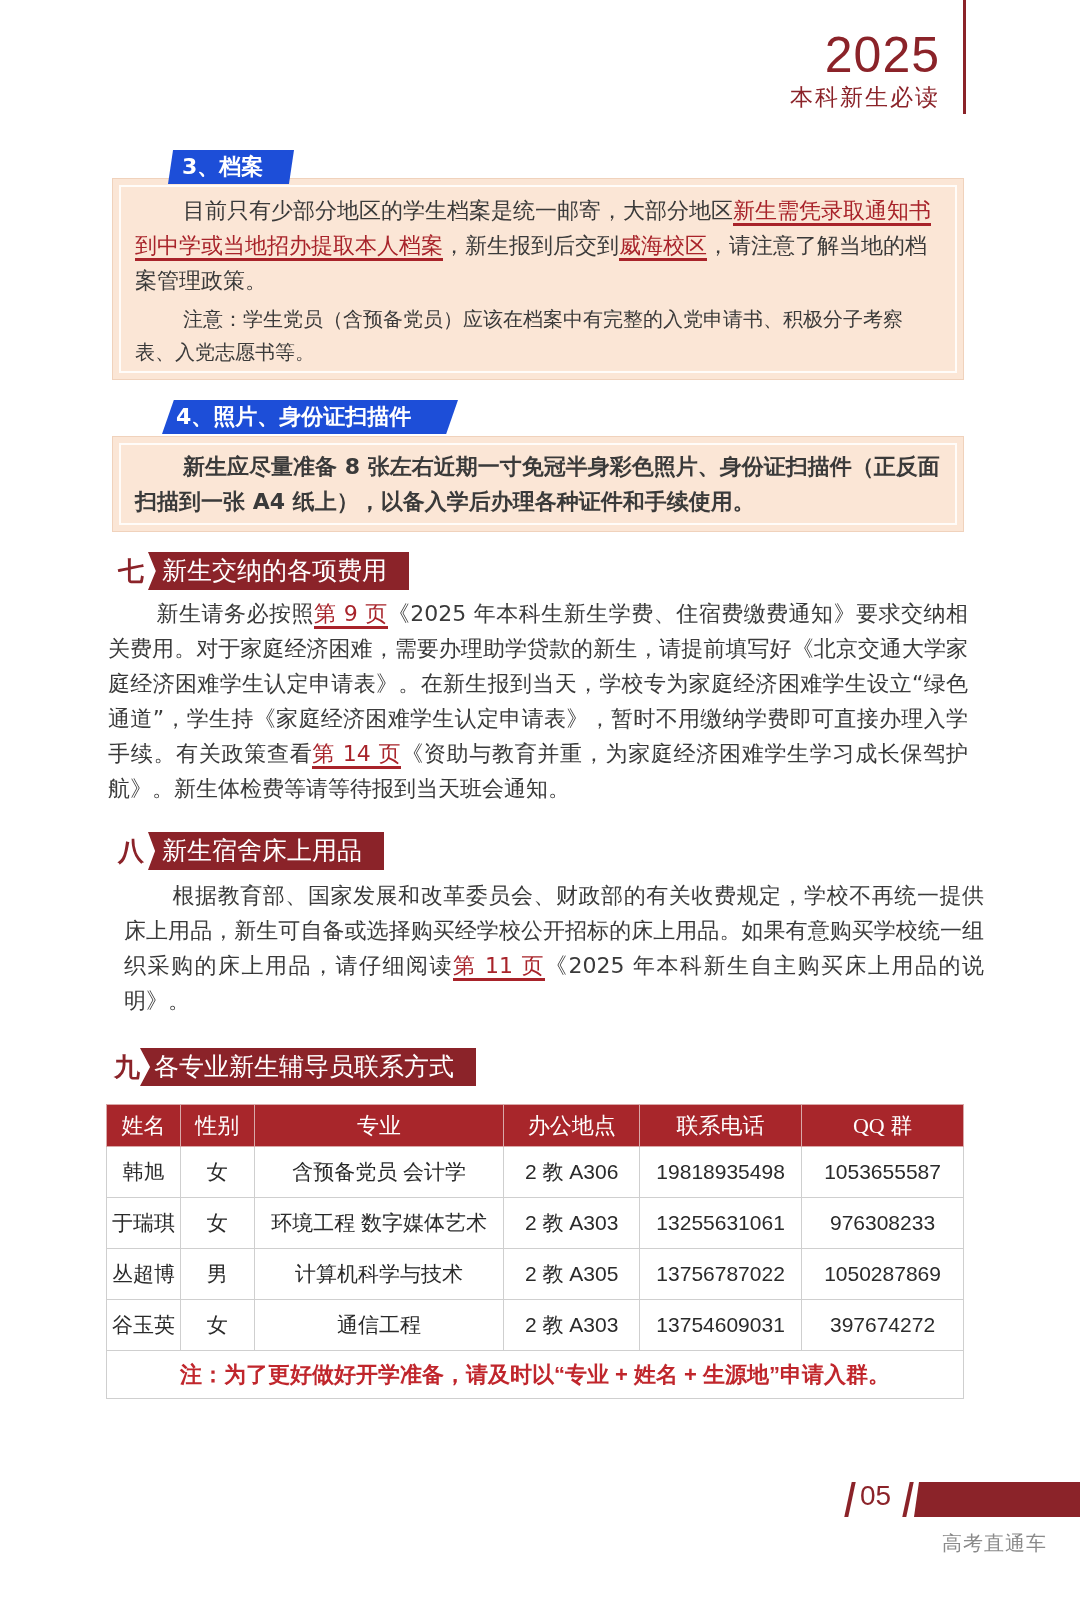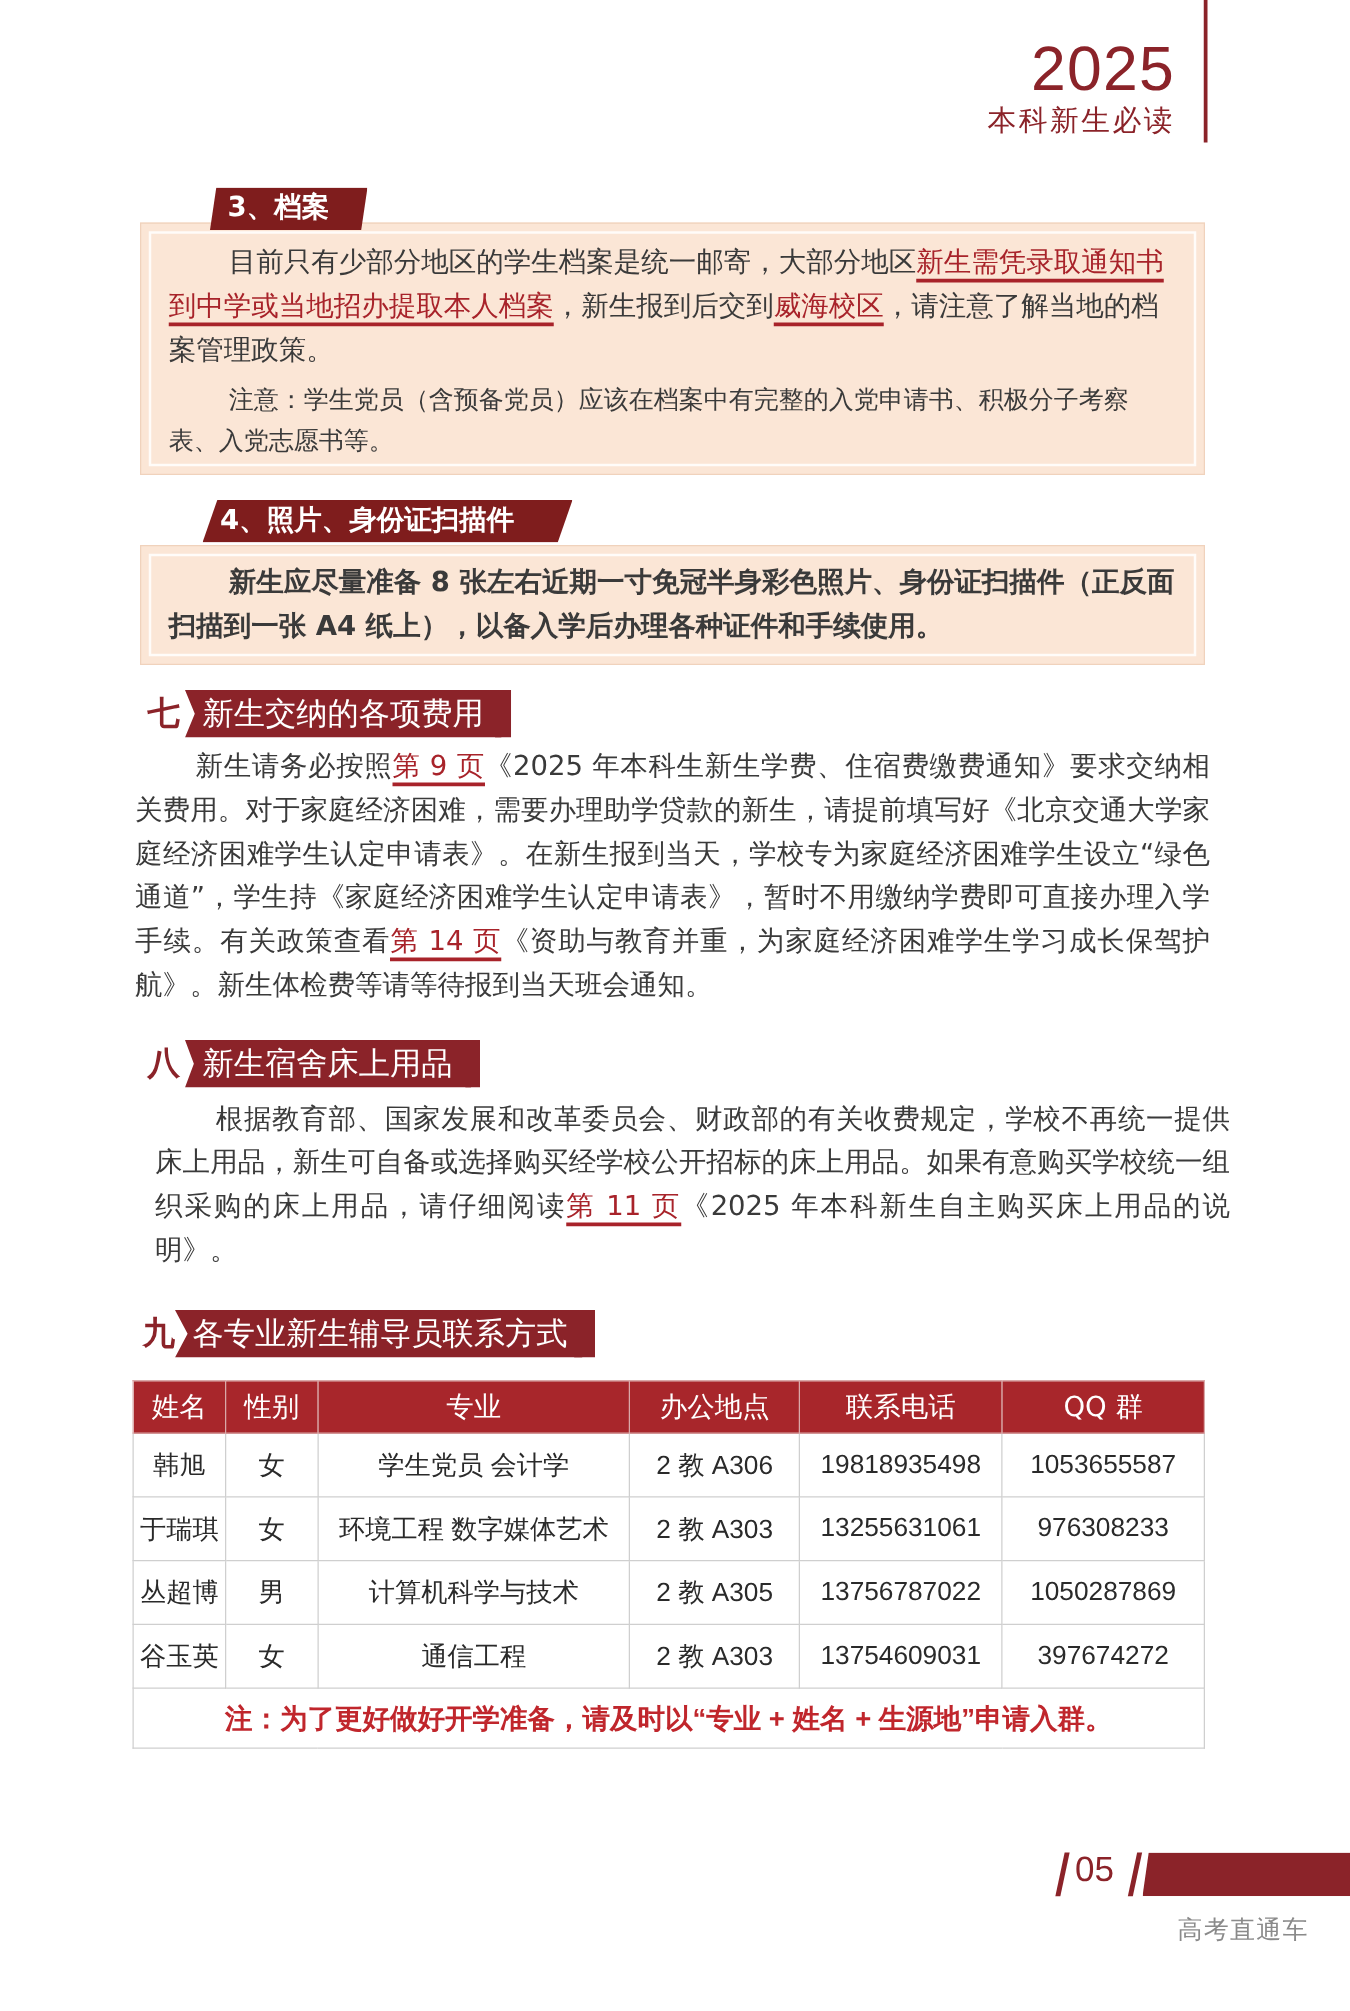--- a/index.html
+++ b/index.html
@@ -7,37 +7,37 @@
   body { position: relative; font-family: "DejaVu Sans", "Liberation Sans", sans-serif; color: #3a3a3a; }
 
   
   .hdr-line { position: absolute; left: 963px; top: 0; width: 3px; height: 114px; background: #8b2329; }
   .hdr-year { position: absolute; right: 140px; top: 30px; font-size: 50px; color: #8b2329; font-family: "Liberation Sans", sans-serif; letter-spacing: 1px; line-height: 1; }
   .hdr-sub { position: absolute; right: 140px; top: 86px; font-size: 23px; color: #8b2329; letter-spacing: 2px; line-height: 1; }
 
   
   .box { position: absolute; left: 112px; width: 852px; background: #fbe6d6; border: 1px solid #f0d2bc; }
   .box::before { content: ""; position: absolute; left: 6px; top: 6px; right: 6px; bottom: 6px; border: 2px solid #ffffff; opacity: 0.85; pointer-events: none; }
-  .box-tag { position: absolute; height: 34px; background: #7f1d1d; color: #fff; font-weight: bold; font-size: 22px; line-height: 34px; padding-left: 14px; clip-path: polygon(4% 0, 100% 0, 96% 100%, 0 100%); }
+  .box-tag { position: absolute; height: 34px; background: #1d4ed8; color: #fff; font-weight: bold; font-size: 22px; line-height: 34px; padding-left: 14px; clip-path: polygon(4% 0, 100% 0, 96% 100%, 0 100%); }
   .box-text { position: absolute; left: 22px; right: 22px; font-size: 22px; line-height: 35px; color: #3a3a3a; }
   .box-note { font-size: 20px; line-height: 33px; }
 
   .hl { color: #a8232a; border-bottom: 3px solid #a8232a; }
 
   
   .sec-head { position: absolute; left: 118px; height: 38px; }
   .sec-num { position: absolute; left: 0; top: 0; font-size: 26px; font-weight: bold; color: #8b2329; line-height: 38px; }
   .sec-bar { position: absolute; left: 30px; top: 0; height: 38px; background: #8b2329; color: #fff; font-size: 25px; font-weight: normal; line-height: 38px; padding-left: 14px; padding-right: 22px; clip-path: polygon(0 0, 100% 0, 100% 100%, 97% 100%, 96% 112%, 95% 100%, 0 100%, 3% 50%); }
 
   .para { position: absolute; left: 108px; width: 860px; font-size: 22px; line-height: 35px; color: #3a3a3a; text-align: justify; }
   .indent { display: inline-block; width: 48px; }
 
   
   .tbl { position: absolute; left: 106px; top: 1104px; width: 858px; border-collapse: collapse; font-size: 21px; color: #2a2a2a; }
-  .tbl th { background: #a8262b; color: #fff; font-weight: normal; height: 42px; border: 1px solid #d9a8a8; font-size: 22px; }
+  .tbl th { background: #a8262b; color: #fff; font-weight: normal; height: 42px; border: 1px solid #d9a8a8; font-size: 22px; font-family: Liberation Serif, serif; }
   .tbl td { height: 51px; text-align: center; border: 1px solid #cfcfcf; font-family: "Liberation Sans", sans-serif; }
   .tbl td.note { color: #c0262c; font-weight: bold; font-size: 22px; height: 48px; }
 
   
   .pg-slash1 { position: absolute; left: 848px; top: 1482px; width: 4px; height: 35px; background: #8b2329; transform: skewX(-12deg); }
   .pg-num { position: absolute; left: 860px; top: 1480px; font-size: 28px; color: #8b2329; font-family: "Liberation Sans", sans-serif; }
   .pg-slash2 { position: absolute; left: 906px; top: 1482px; width: 4px; height: 35px; background: #8b2329; transform: skewX(-12deg); }
   .pg-bar { position: absolute; left: 914px; top: 1482px; width: 166px; height: 35px; background: #8b2329; clip-path: polygon(3% 0, 100% 0, 100% 100%, 0 100%); }
   .pg-brand { position: absolute; left: 942px; top: 1530px; font-size: 20px; color: #8a8a8a; letter-spacing: 1px; }
 </style>
@@ -102,21 +102,21 @@
       <th>专业</th>
       <th>办公地点</th>
       <th>联系电话</th>
       <th>QQ 群</th>
     </tr>
   </thead>
   <tbody>
     <tr>
       <td>韩旭</td>
       <td>女</td>
-      <td>学生党员 会计学</td>
+      <td>含预备党员 会计学</td>
       <td>2 教 A306</td>
       <td>19818935498</td>
       <td>1053655587</td>
     </tr>
     <tr>
       <td>于瑞琪</td>
       <td>女</td>
       <td>环境工程 数字媒体艺术</td>
       <td>2 教 A303</td>
       <td>13255631061</td>

